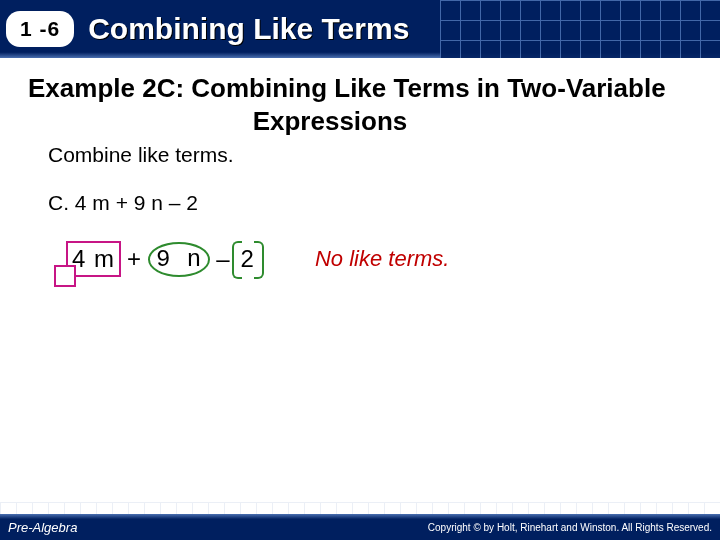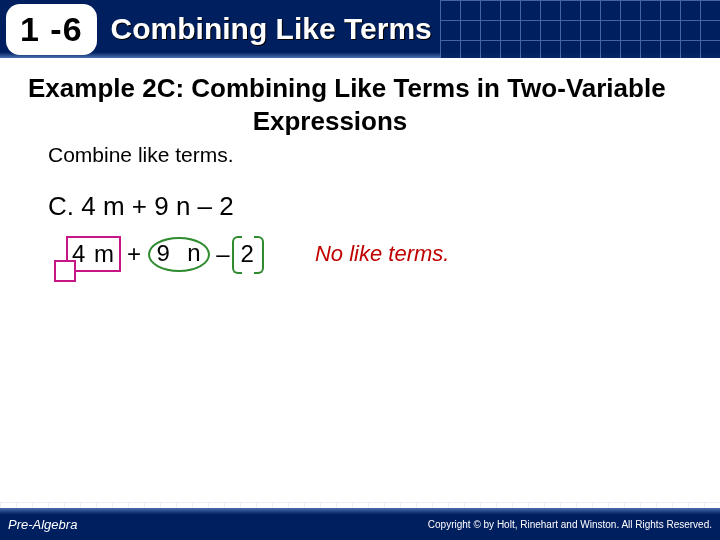--- a/index.html
+++ b/index.html
@@ -29,21 +29,21 @@
       linear-gradient(#4a6fb0 1px, transparent 1px),
       linear-gradient(90deg, #4a6fb0 1px, transparent 1px);
     background-size: 20px 20px;
     background-color: #001f5f;
     opacity: 0.9;
   }
   .lesson-badge {
     background: #fff;
     color: #000;
     font-weight: 900;
-    font-size: 34px;
+    font-size: 21px;
     padding: 6px 14px;
     margin-left: 6px;
     border-radius: 14px;
     font-family: Arial Black, Arial, sans-serif;
     z-index: 2;
     letter-spacing: 1px;
   }
   .lesson-title {
     color: #fff;
     font-weight: 900;
@@ -68,23 +68,23 @@
     display: block;
     text-align: center;
     padding-right: 60px;
   }
   .instruction {
     font-size: 21px;
     margin-left: 20px;
     margin-bottom: 24px;
   }
   .problem-label {
-    font-size: 26px;
+    font-size: 21px;
     margin-left: 20px;
-    margin-bottom: 14px;
+    margin-bottom: 26px;
   }
   .expression-row {
     display: flex;
     align-items: center;
     margin-left: 38px;
     gap: 56px;
   }
   .expression {
     font-size: 24px;
     position: relative;
@@ -146,21 +146,21 @@
     color: #c00000;
     font-size: 22px;
     font-style: italic;
     text-align: center;
   }
   .footer {
     position: absolute;
     bottom: 0;
     left: 0;
     width: 100%;
-    height: 32px;
+    height: 26px;
     background: linear-gradient(to bottom, #4a6fb0 0%, #001f5f 20%, #001f5f 100%);
     display: flex;
     align-items: center;
     justify-content: space-between;
     padding: 0 8px;
   }
   .footer-grid {
     position: absolute;
     left: 0;
     right: 0;

